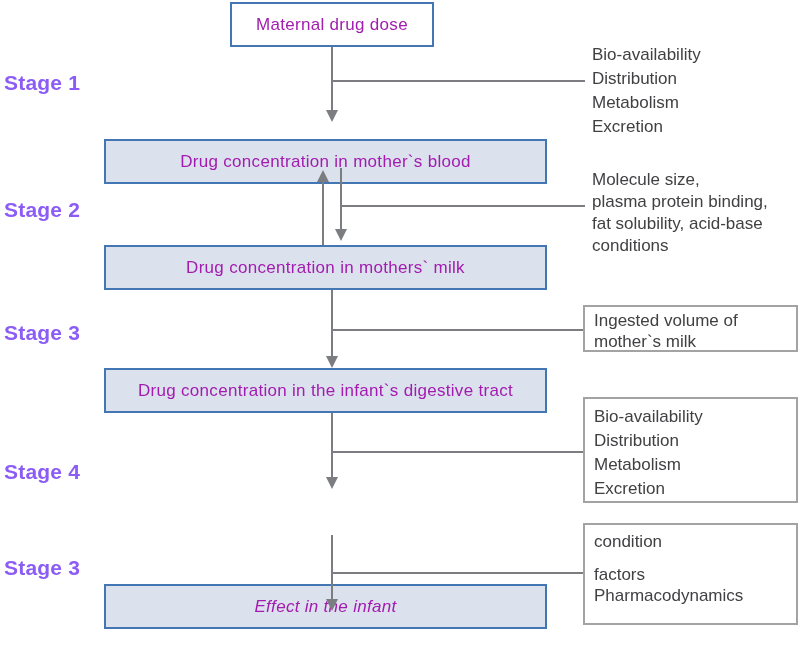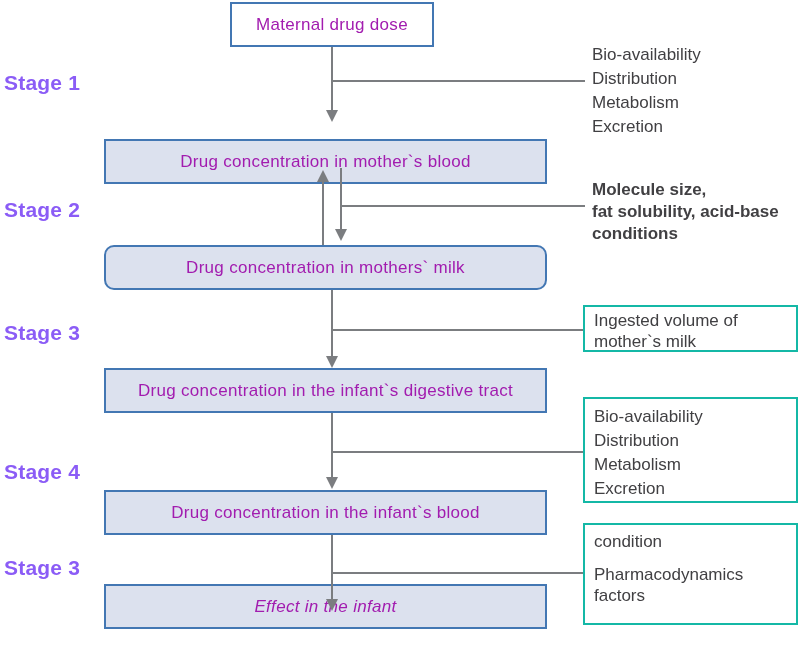--- a/index.html
+++ b/index.html
@@ -23,43 +23,42 @@
   .arr-down{position:absolute;width:0;height:0;
     border-left:6px solid transparent;border-right:6px solid transparent;
     border-top:12px solid #7b7d80;}
   .arr-up{position:absolute;width:0;height:0;
     border-left:6px solid transparent;border-right:6px solid transparent;
     border-bottom:12px solid #7b7d80;}
   .ann{position:absolute;left:592px;font-size:17px;line-height:24px;color:#414043;}
   .ann.tight{line-height:22px;}
   .side-box{
     position:absolute;left:583px;width:215px;box-sizing:border-box;
-    border:2px solid #14b8a6;background:#ffffff;
+    border:2px solid #a3a3a3;background:#ffffff;
     font-size:17px;color:#414043;padding:3px 4px 12px 9px;
   }
   .side-box .ln{line-height:21px;}
   .side-box.tall .ln{line-height:24px;}
   .side-box .para2{margin-top:12px;}
 </style>
 </head>
 <body>
 
 <div class="canvas">
 
   <div class="stage-label" style="top:71px;">Stage 1</div>
   <div class="stage-label" style="top:198px;">Stage 2</div>
   <div class="stage-label" style="top:321px;">Stage 3</div>
   <div class="stage-label" style="top:460px;">Stage 4</div>
   <div class="stage-label" style="top:556px;">Stage 3</div>
 
   <div class="flow-box white" style="top:2px;">Maternal drug dose</div>
   <div class="flow-box" style="top:123px;margin-top:16px;">Drug concentration in mother`s blood</div>
-  <div class="flow-box" style="top:245px;border-radius:10px;">Drug concentration in mothers` milk</div>
+  <div class="flow-box" style="top:245px;">Drug concentration in mothers` milk</div>
   <div class="flow-box" style="top:368px;">Drug concentration in the infant`s digestive tract</div>
-  <div class="flow-box" style="top:490px;">Drug concentration in the infant`s blood</div>
   <div class="flow-box" style="top:584px;font-style:italic;">Effect in the infant</div>
 
   <div class="vline" style="left:331px;top:47px;height:64px;"></div>
   <div class="arr-down" style="left:326px;top:110px;"></div>
   <div class="hline" style="left:332px;top:80px;width:253px;"></div>
 
   <div class="arr-up" style="left:317px;top:170px;"></div>
   <div class="vline" style="left:322px;top:181px;height:64px;"></div>
   <div class="vline" style="left:340px;top:168px;height:61px;"></div>
   <div class="arr-down" style="left:335px;top:229px;"></div>
@@ -77,22 +76,23 @@
   <div class="arr-down" style="left:326px;top:599px;"></div>
   <div class="hline" style="left:332px;top:572px;width:251px;"></div>
 
   <div class="ann" style="top:43px;">
     <div>Bio-availability</div>
     <div>Distribution</div>
     <div>Metabolism</div>
     <div>Excretion</div>
   </div>
 
-  <div class="ann tight" style="top:179px;font-weight:bold;">
+  <div class="ann tight" style="top:169px;">
     <div>Molecule size,</div>
+    <div>plasma protein binding,</div>
     <div>fat solubility, acid-base</div>
     <div>conditions</div>
   </div>
 
   <div class="side-box" style="top:305px;height:47px;">
     <div class="ln">Ingested volume of</div>
     <div class="ln">mother`s milk</div>
   </div>
 
   <div class="side-box tall" style="top:397px;height:106px;padding-top:6px;">
@@ -100,18 +100,18 @@
     <div class="ln">Distribution</div>
     <div class="ln">Metabolism</div>
     <div class="ln">Excretion</div>
   </div>
 
   <div class="side-box" style="top:523px;height:102px;padding-top:6px;">
     <div>
       <div class="ln">condition</div>
     </div>
     <div class="para2">
+      <div class="ln">factors</div>
       <div class="ln">Pharmacodynamics</div>
-      <div class="ln">factors</div>
     </div>
   </div>
 
 </div>
 
 </body></html>

